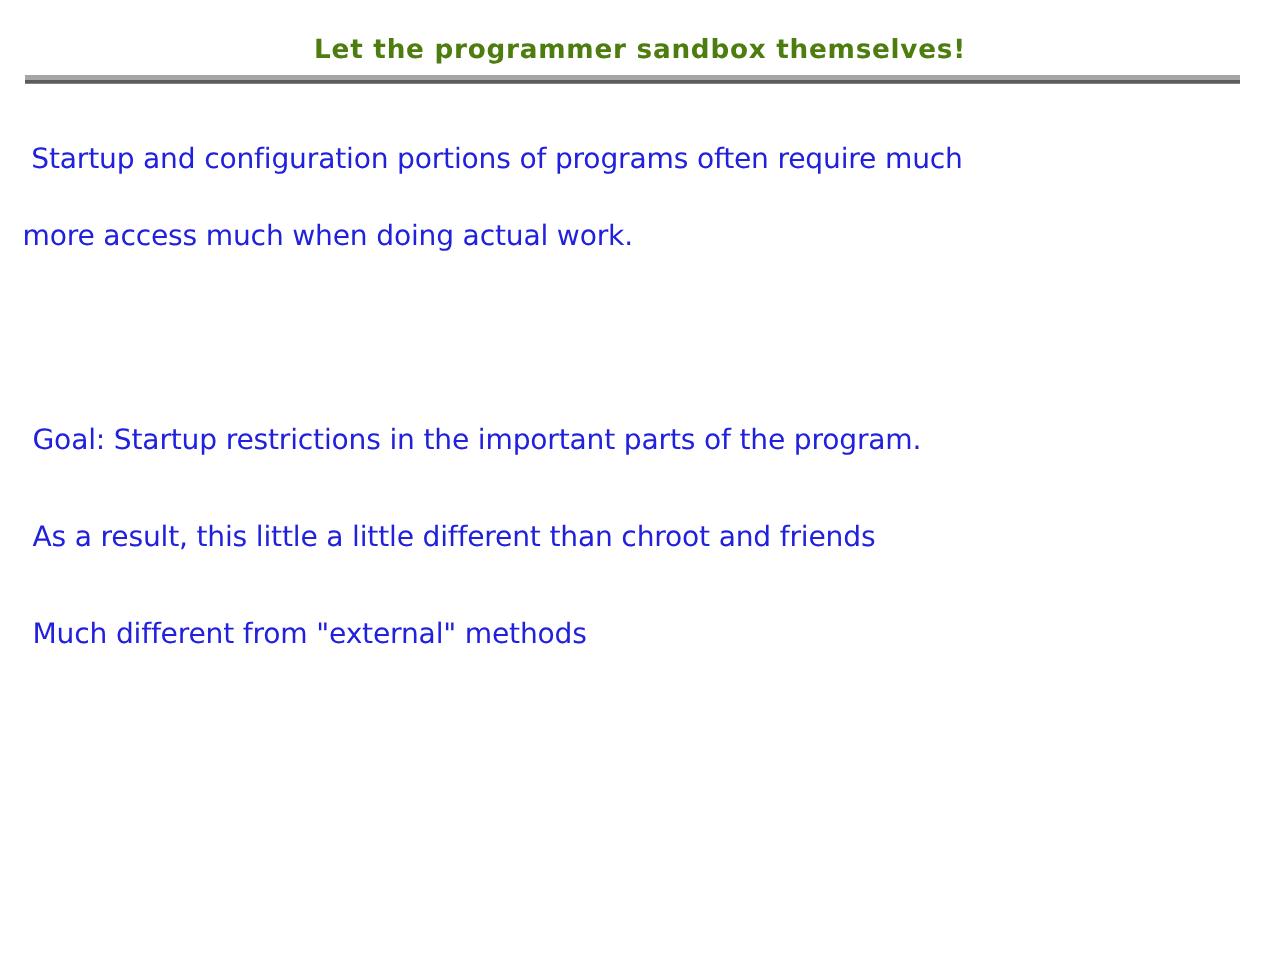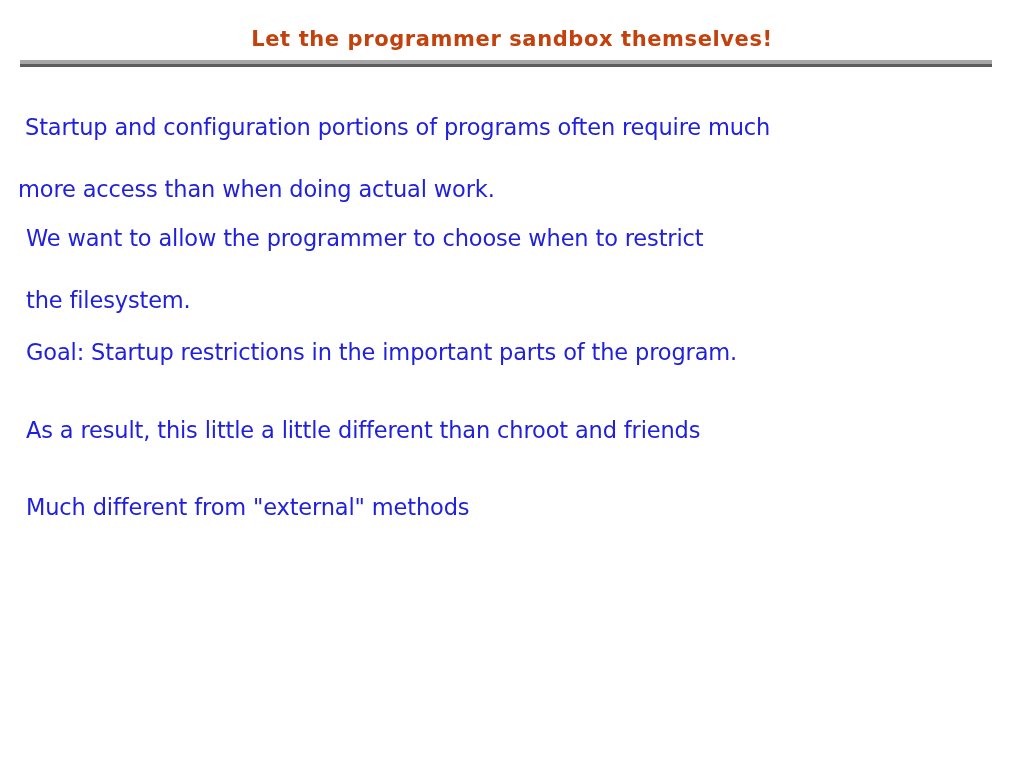--- a/index.html
+++ b/index.html
@@ -23,21 +23,21 @@
     background: #ffffff;
   }
 
   
   .slide-title {
     position: absolute;
     left: 0;
     top: 26px;
     width: 1024px;
     text-align: center;
-    color: #c2410c;
+    color: #4d7c0f;
     font-family: "DejaVu Sans", sans-serif;
     font-weight: bold;
     font-size: 21px;
     letter-spacing: 0.6px;
     line-height: 26px;
     white-space: nowrap;
   }
 
   
   .title-rule {
@@ -101,26 +101,25 @@
 
   <div class="title-rule">
     <div class="rule-top"></div>
     <div class="rule-bottom"></div>
   </div>
 
   <div class="body-area">
 
     <div class="para para-1">
       <span class="line-indent">Startup and configuration portions of programs often require much</span><br>
-      <span>more access than when doing actual work.</span>
+      <span>more access much when doing actual work.</span>
     </div>
 
     <div class="para para-2">
-      <span>We want to allow the programmer to choose when to restrict</span><br>
-      <span>the filesystem.</span>
+      <br>
     </div>
 
     <div class="para para-3">
       <span>Goal: Startup restrictions in the important parts of the program.</span>
     </div>
 
     <div class="para para-4">
       <span>As a result, this little a little different than chroot and friends</span>
     </div>
 

